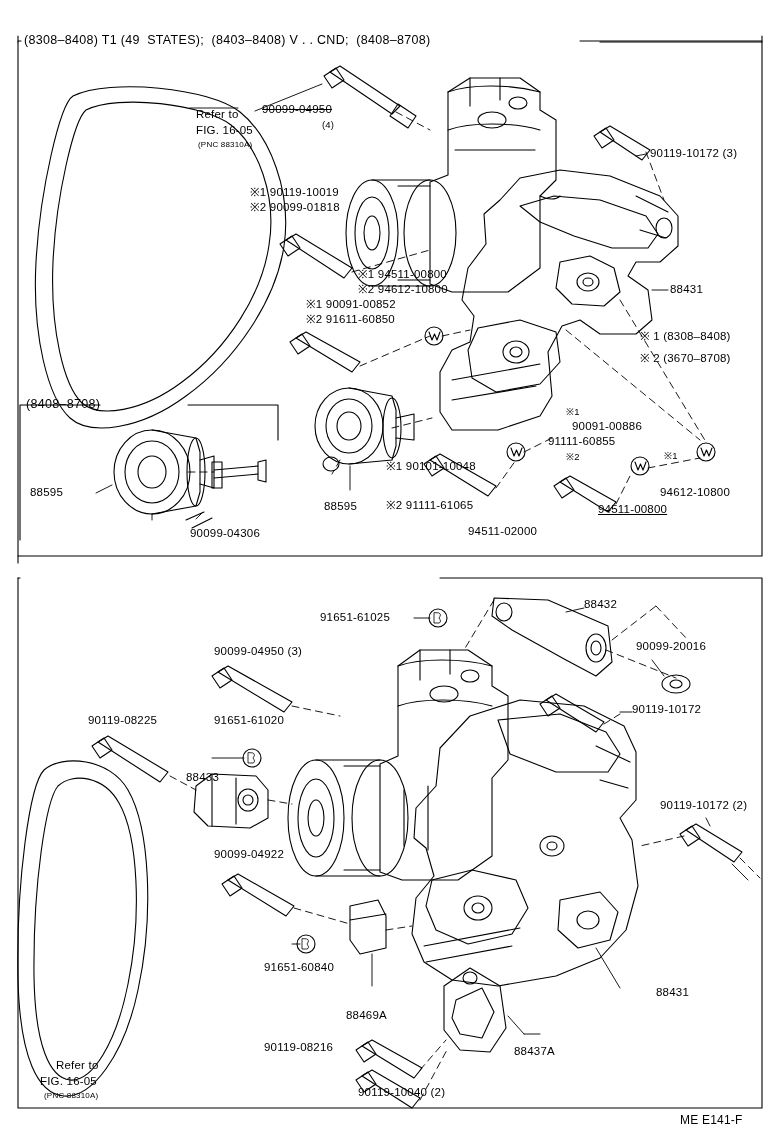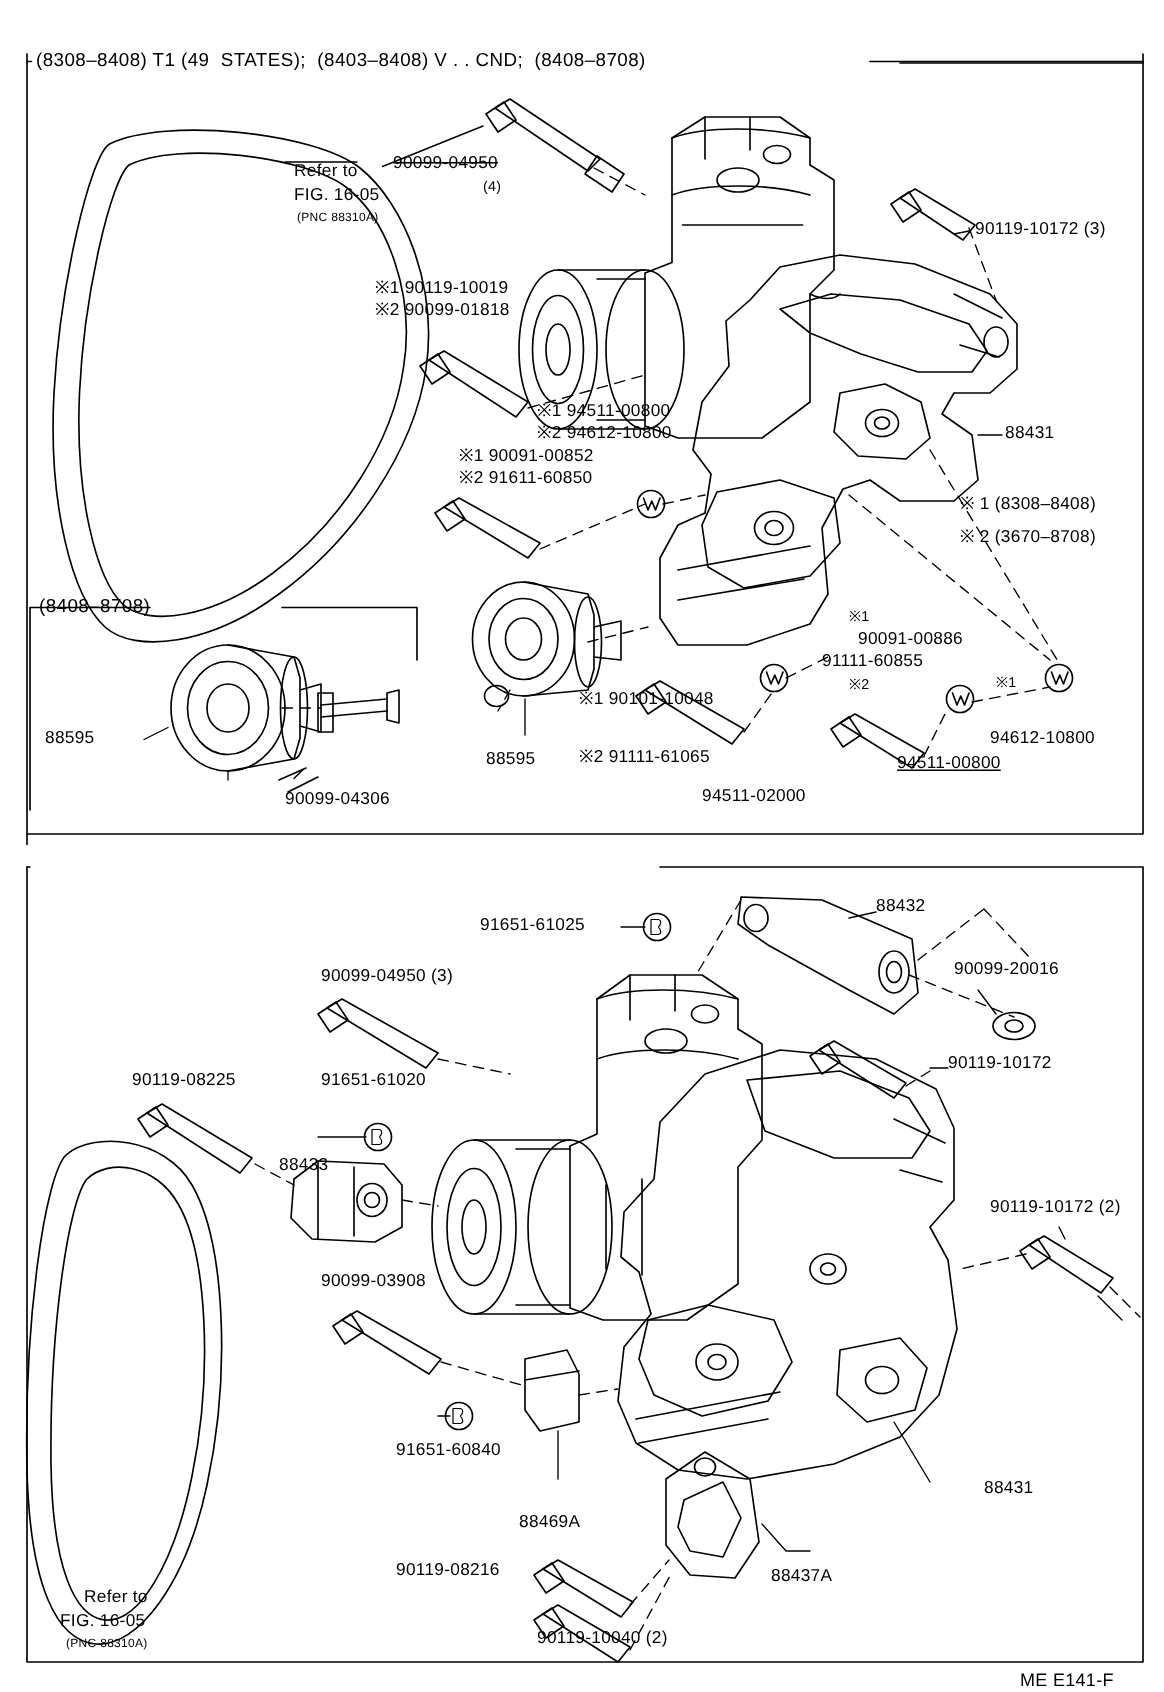--- a/index.html
+++ b/index.html
@@ -332,21 +332,21 @@
   <div class="lbl" style="left:584px;top:598px;">88432</div>
   <div class="lbl" style="left:636px;top:640px;">90099-20016</div>
   <div class="lbl" style="left:632px;top:703px;">90119-10172</div>
 
   <div class="lbl" style="left:214px;top:645px;">90099-04950 (3)</div>
   <div class="lbl" style="left:88px;top:714px;">90119-08225</div>
   <div class="lbl" style="left:214px;top:714px;">91651-61020</div>
   <div class="lbl" style="left:186px;top:723px;margin-top:48px;">88433</div>
 
   <div class="lbl" style="left:660px;top:799px;">90119-10172 (2)</div>
-  <div class="lbl" style="left:214px;top:848px;">90099-03908</div>
+  <div class="lbl" style="left:214px;top:848px;">90099-04922</div>
   <div class="lbl" style="left:264px;top:961px;">91651-60840</div>
   <div class="lbl" style="left:346px;top:1009px;">88469A</div>
 
   <div class="lbl" style="left:264px;top:1041px;">90119-08216</div>
   <div class="lbl" style="left:358px;top:1086px;">90119-10040 (2)</div>
   <div class="lbl" style="left:514px;top:1045px;">88437A</div>
   <div class="lbl" style="left:656px;top:986px;">88431</div>
 
   <div class="lbl" style="left:56px;top:1059px;">Refer to</div>
   <div class="lbl" style="left:40px;top:1075px;">FIG. 16-05</div>

